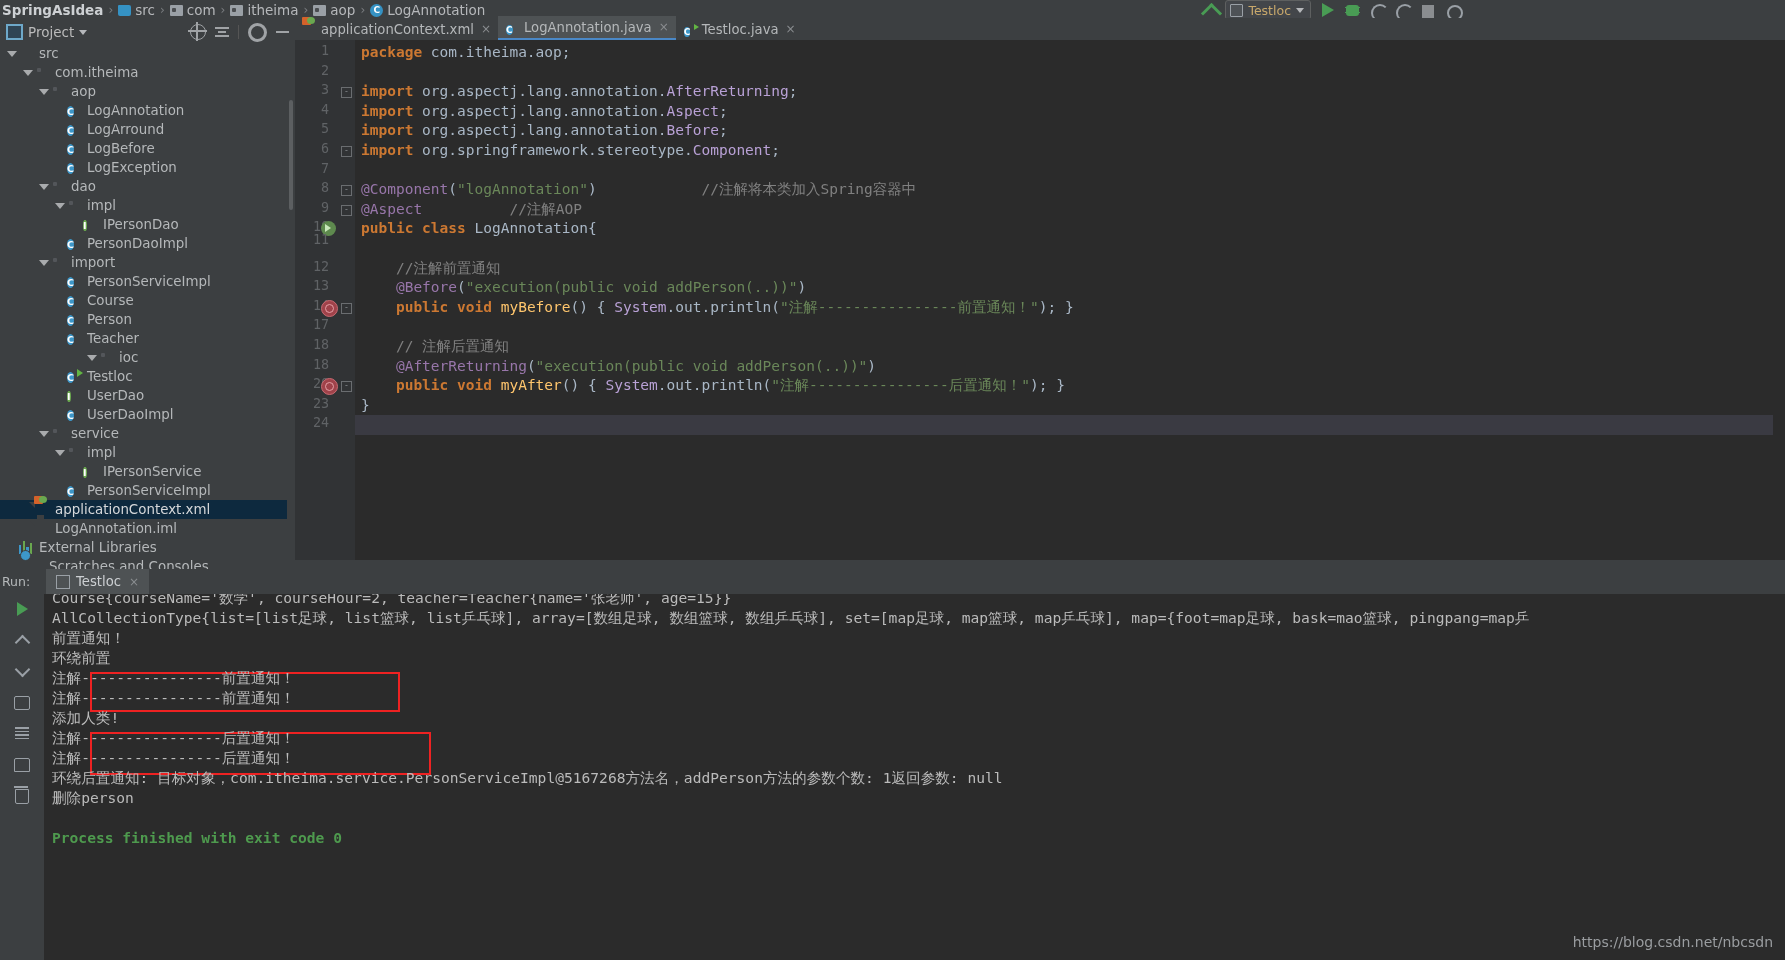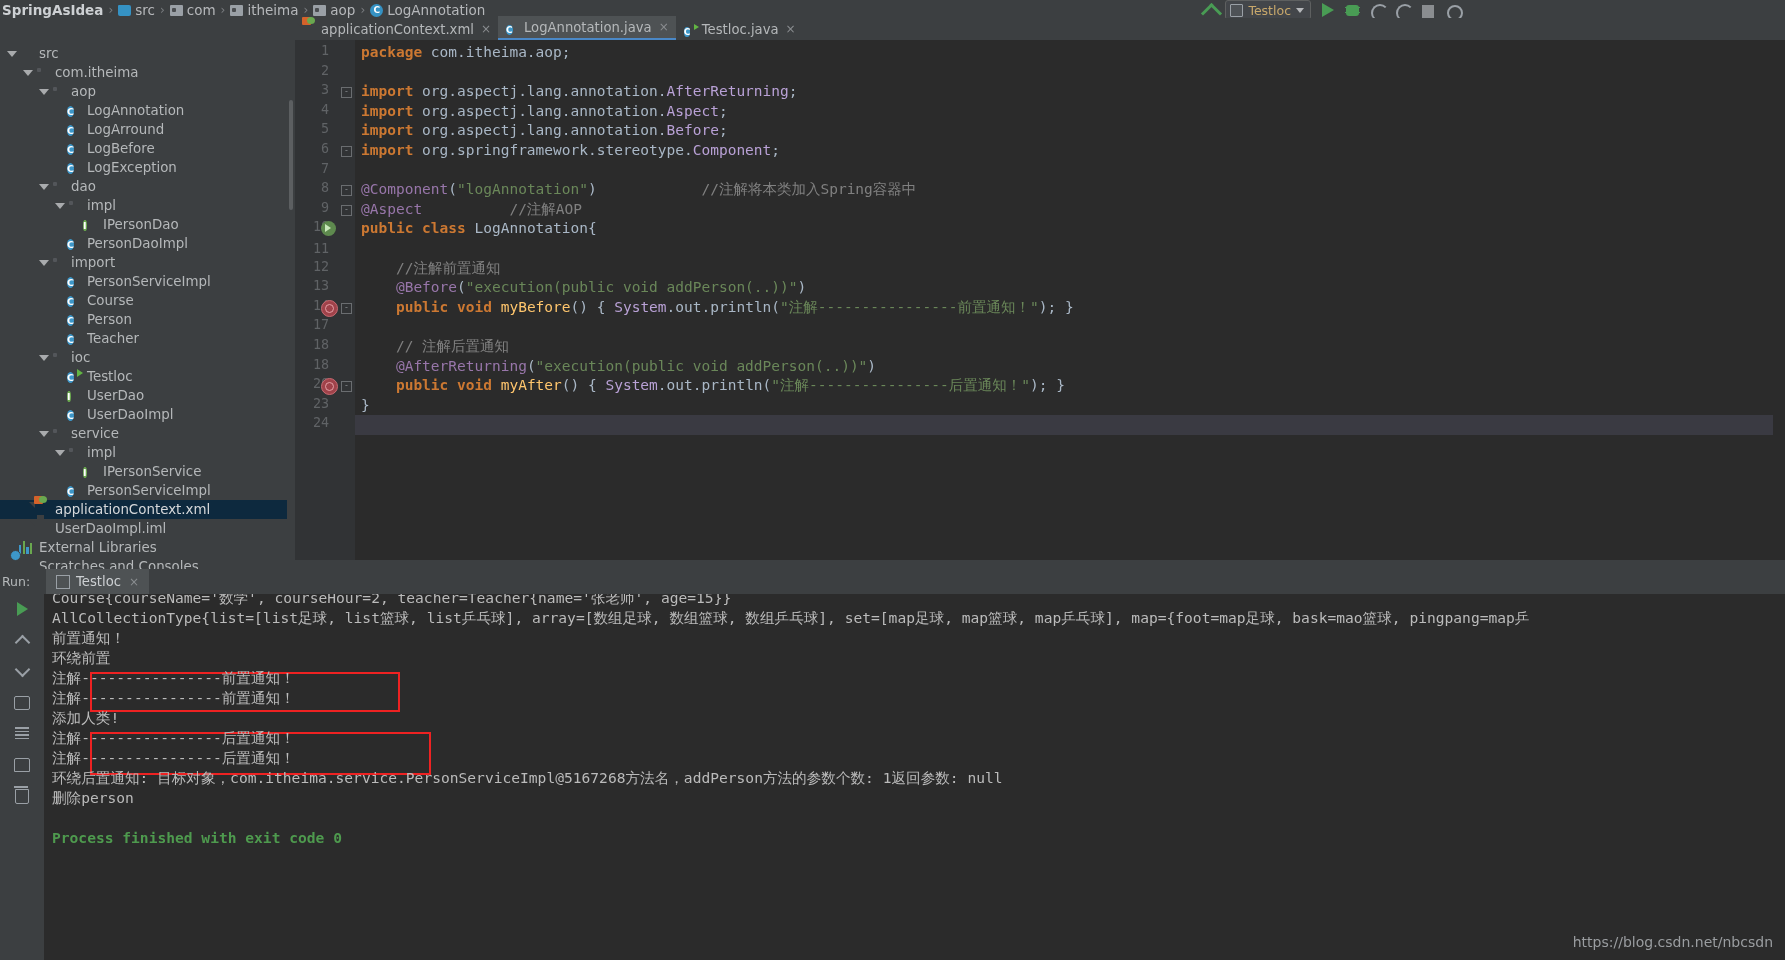--- a/index.html
+++ b/index.html
@@ -226,20 +226,38 @@
         </div>
       <div class="tb-ico">
           <div class="sq-ico"></div>
         </div>
       <div class="tb-ico">
           <div class="mag"></div>
         </div>
     </div>
   </div>
 
+  <div class="proj-header">
+    <div class="proj-title">
+      <span class="proj-icon"></span>
+      <span>Project</span>
+      <span class="caret"></span>
+    </div>
+    <div class="proj-tools">
+      <div class="tgt-ico"></div>
+      <div class="collapse-ico">
+        <i style="top:2px;width:14px"></i>
+          <i style="top:6px;left:3px;width:8px"></i>
+          <i style="top:10px;width:14px"></i>
+      </div>
+      <div class="divider-v"></div>
+      <div class="gear"></div>
+      <div class="minus"></div>
+    </div>
+  </div>
 
   <div class="tree" id="tree">
       <div class="trow" style="padding-left: 6px;">
         <span class="tarrow open"></span>
         <span class="ticon"><span class="ic-folder-blue"></span></span>
         <span>src</span>
       </div>
       <div class="trow" style="padding-left: 22px;">
         <span class="tarrow open"></span>
         <span class="ticon"><span class="ic-pkg"></span></span>
@@ -308,21 +326,21 @@
       <div class="trow" style="padding-left: 54px;">
         <span class="tarrow none"></span>
         <span class="ticon"><span class="ic-c">C</span></span>
         <span>Person</span>
       </div>
       <div class="trow" style="padding-left: 54px;">
         <span class="tarrow none"></span>
         <span class="ticon"><span class="ic-c">C</span></span>
         <span>Teacher</span>
       </div>
-      <div class="trow" style="padding-left: 38px;">
+      <div class="trow" style="padding-left: 38px; margin-left: 48px;">
         <span class="tarrow open"></span>
         <span class="ticon"><span class="ic-pkg"></span></span>
         <span>ioc</span>
       </div>
       <div class="trow" style="padding-left: 54px;">
         <span class="tarrow none"></span>
         <span class="ticon"><span class="ic-c runnable">C</span></span>
         <span>Testloc</span>
       </div>
       <div class="trow" style="padding-left: 54px;">
@@ -356,35 +374,35 @@
         <span>PersonServiceImpl</span>
       </div>
       <div class="trow sel" style="padding-left: 22px;">
         <span class="tarrow none"></span>
         <span class="ticon"><span class="ic-xml"><i></i></span></span>
         <span>applicationContext.xml</span>
       </div>
       <div class="trow" style="padding-left: 22px;">
         <span class="tarrow none"></span>
         <span class="ticon"><span class="ic-iml"></span></span>
-        <span>UserDaoImpl.iml</span>
+        <span>LogAnnotation.iml</span>
       </div>
       <div class="trow" style="padding-left: 6px;">
         <span class="tarrow none"></span>
         <span class="ticon">
           <span class="ic-lib">
             <span style="height:9px"></span>
             <span style="height:13px;background:#6aa84f"></span>
             <span style="height:7px"></span>
             <span style="height:11px;background:#6aa84f"></span>
           </span>
         </span>
         <span>External Libraries</span>
       </div>
-      <div class="trow" style="padding-left: 6px;">
+      <div class="trow" style="padding-left: 16px;">
         <span class="tarrow none"></span>
         <span class="ticon"><span class="ic-scratch"></span></span>
         <span>Scratches and Consoles</span>
       </div>
     </div>
   <div class="vsplit"></div>
   <div class="vscroll-tree"></div>
   <div class="hscroll"></div>
 
   <div class="tabs" id="tabs">
@@ -415,21 +433,21 @@
         <div class="lnum" style="top: 81.4px;">5</div>
         <div class="lnum" style="top: 101px;">6</div>
         <div class="fold" style="top: 106px;">-</div>
         <div class="lnum" style="top: 120.6px;">7</div>
         <div class="lnum" style="top: 140.2px;">8</div>
         <div class="fold" style="top: 145.2px;">-</div>
         <div class="lnum" style="top: 159.8px;">9</div>
         <div class="fold" style="top: 164.8px;">-</div>
         <div class="lnum" style="top: 179.4px;">10</div>
         <div class="runmark" style="top: 181.4px;"></div>
-        <div class="lnum" style="top: 201px;">11</div>
+        <div class="lnum" style="top: 192px;">11</div>
         <div class="lnum" style="top: 218.6px;">12</div>
         <div class="lnum" style="top: 238.2px;">13</div>
         <div class="lnum" style="top: 257.8px;">14</div>
         <div class="bpmark" style="top: 259.8px;"></div>
         <div class="fold" style="top: 262.8px;">-</div>
         <div class="lnum" style="top: 277.4px;">17</div>
         <div class="lnum" style="top: 297px;">18</div>
         <div class="lnum" style="top: 316.6px;">18</div>
         <div class="lnum" style="top: 336.2px;">20</div>
         <div class="bpmark" style="top: 338.2px;"></div>

